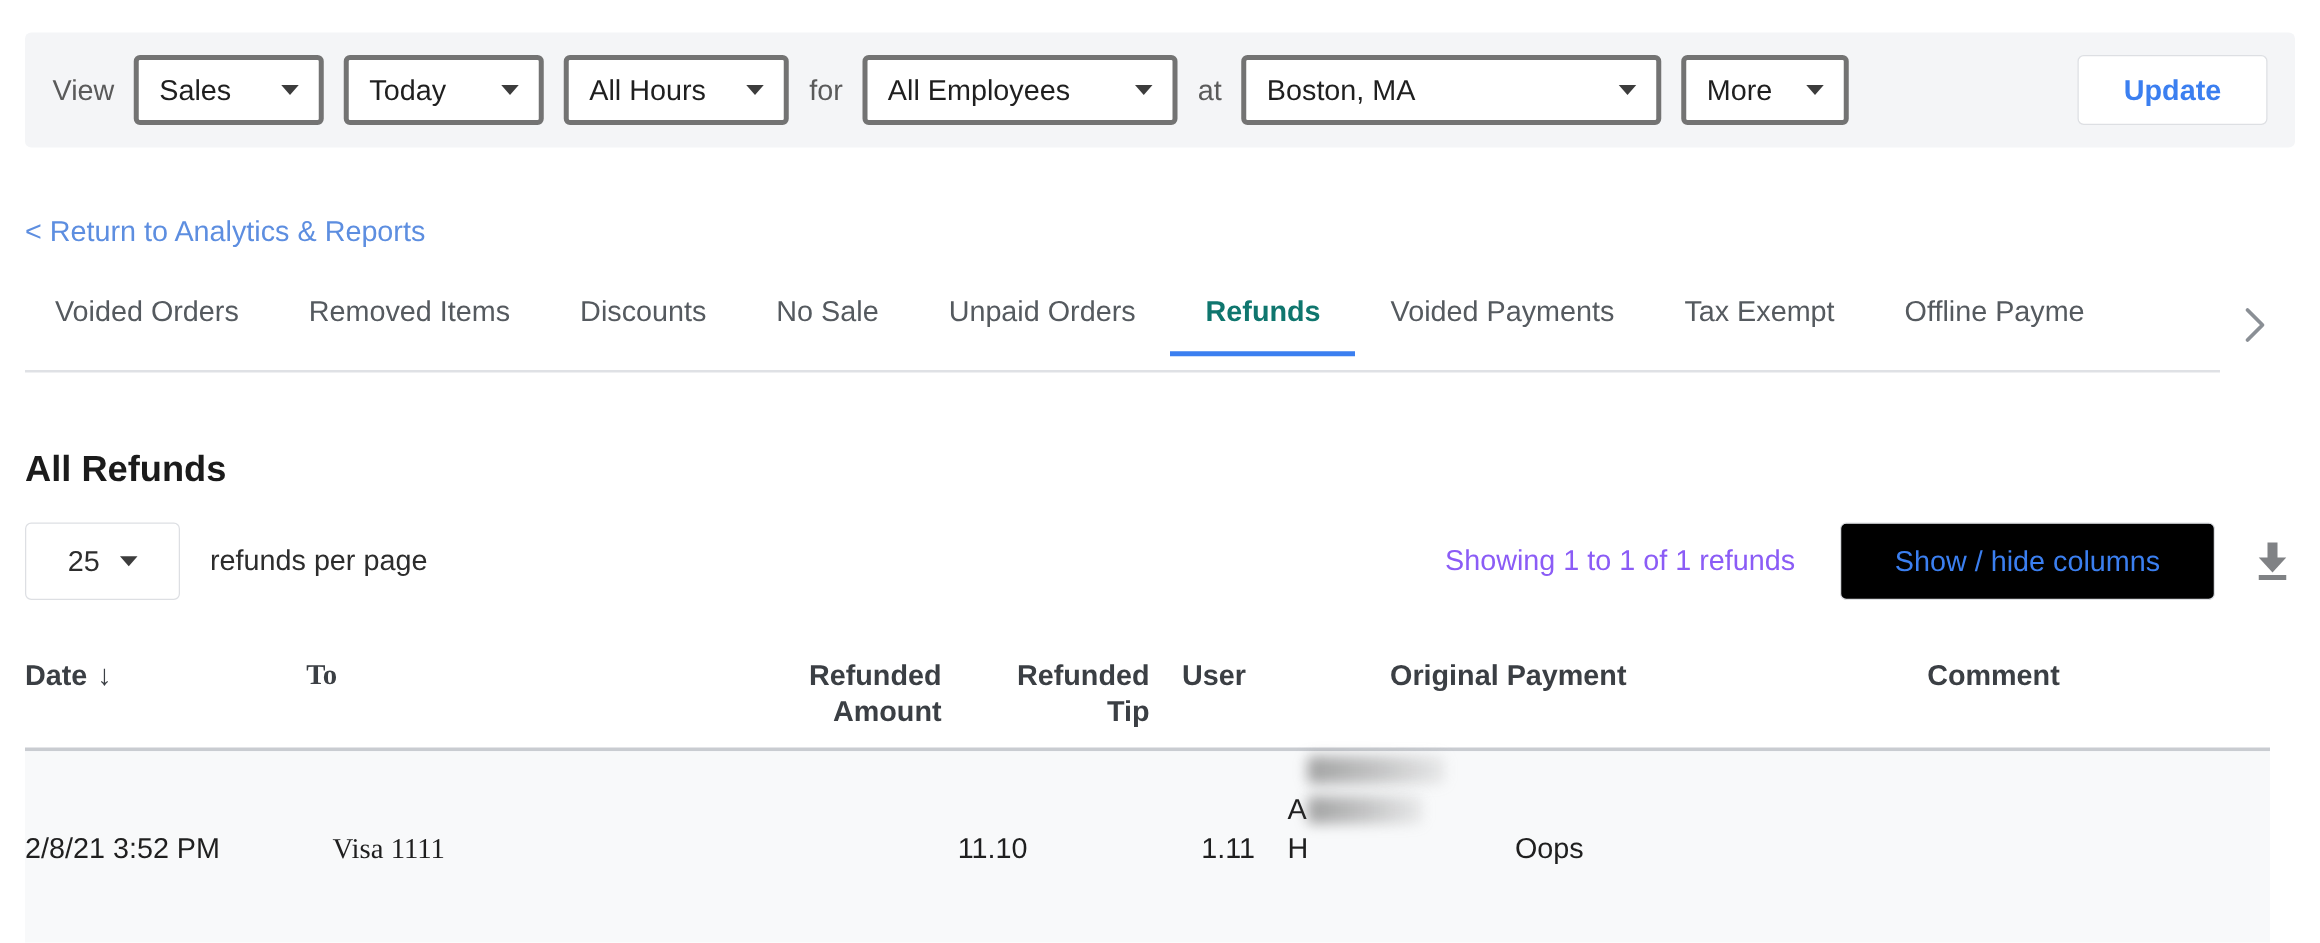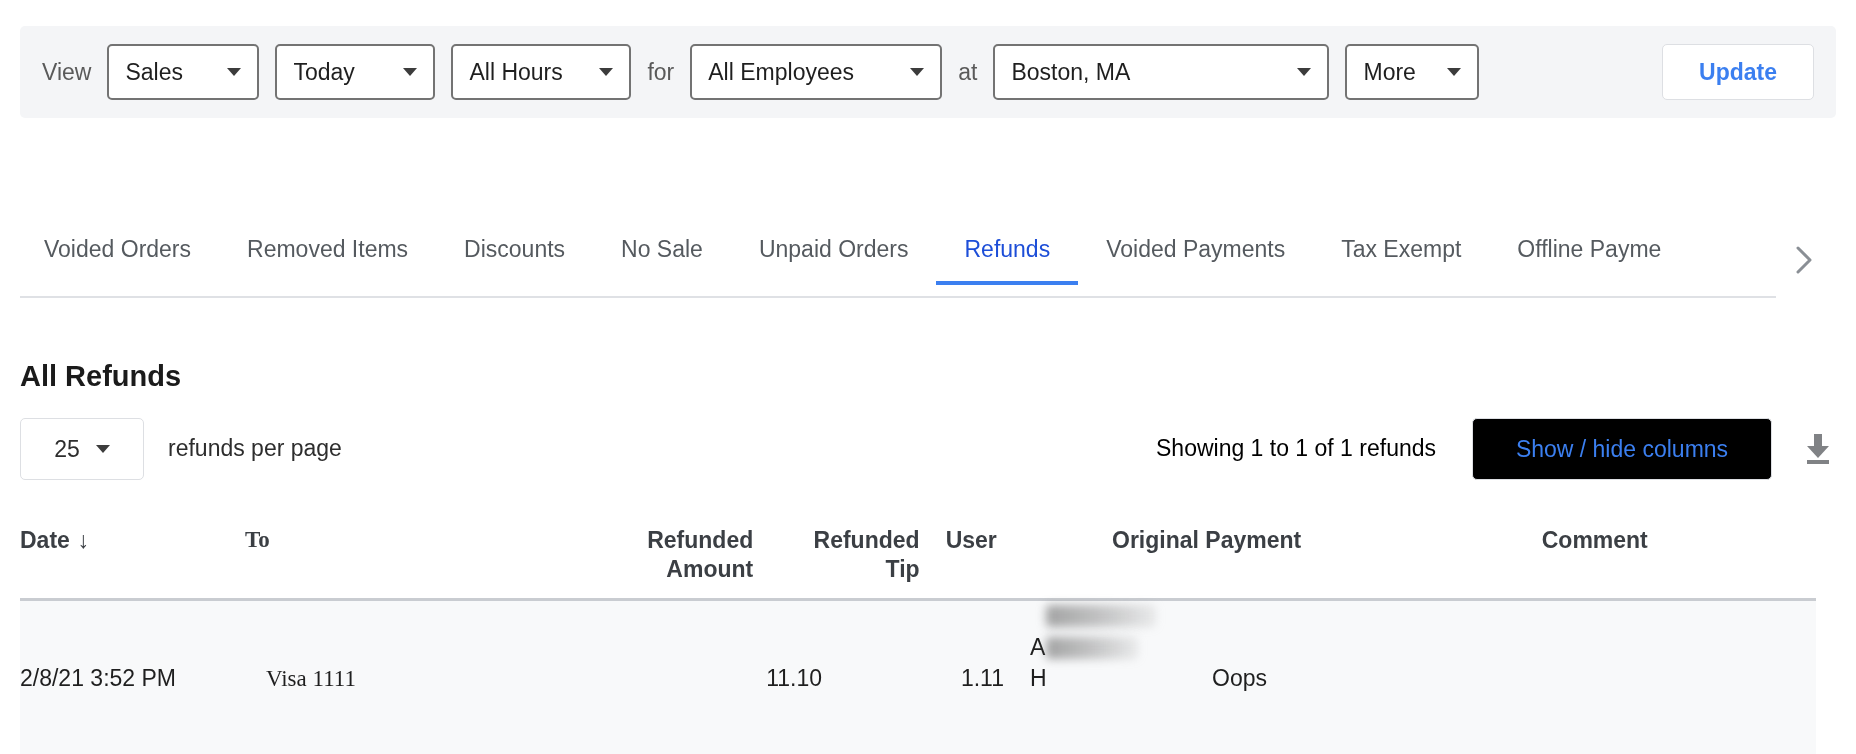--- a/index.html
+++ b/index.html
@@ -27,21 +27,21 @@
     gap: 16px;
   }
   .tb-label {
     font-size: 23px;
     color: #5a5a5a;
     white-space: nowrap;
   }
   .select {
     height: 56px;
     background: #ffffff;
-    border: 2px solid #737373;
+    border: 4px solid #737373;
     border-radius: 5px;
     display: flex;
     align-items: center;
     justify-content: space-between;
     padding: 0 16px;
     font-size: 23px;
     color: #1f1f1f;
     white-space: nowrap;
     cursor: pointer;
   }
@@ -109,22 +109,22 @@
   .tab {
     font-size: 23px;
     color: #555a5f;
     padding: 4px 28px 22px 28px;
     white-space: nowrap;
     cursor: pointer;
     position: relative;
   }
   .tab:first-child { padding-left: 24px; }
   .tab.active {
-    color: #1d4ed8;
-    font-weight: normal;
+    color: #0f766e;
+    font-weight: bold;
   }
   .tab.active::after {
     content: "";
     position: absolute;
     left: 0; right: 0; bottom: 0;
     height: 4px;
     background: #3b7ff0;
   }
   .tabs-underline {
     position: absolute;
@@ -178,21 +178,21 @@
     left: 148px; top: 17px;
     font-size: 23px;
     color: #2d2d2d;
     white-space: nowrap;
     text-align: center;
   }
   .showing-text {
     position: absolute;
     left: 1136px; top: 17px;
     font-size: 23px;
-    color: #000000;
+    color: #8b5cf6;
     white-space: nowrap;
   }
   .showhide-btn {
     position: absolute;
     left: 1452px; top: 0;
     width: 300px; height: 62px;
     background: #000000;
     border: 1px solid #dddfe3;
     border-radius: 5px;
     display: flex;
@@ -312,20 +312,21 @@
     </div>
 
     <div class="select sel-more">
       <span class="sel-text">More</span>
       <span class="caret"></span>
     </div>
 
     <div class="update-btn">Update</div>
   </div>
 
+  <div class="return-link">&lt; Return to Analytics &amp; Reports</div>
 
   <div class="tabs-wrap">
     <div class="tabs-strip">
       <div class="tab">Voided Orders</div>
       <div class="tab">Removed Items</div>
       <div class="tab">Discounts</div>
       <div class="tab">No Sale</div>
       <div class="tab">Unpaid Orders</div>
       <div class="tab active">Refunds</div>
       <div class="tab">Voided Payments</div>

